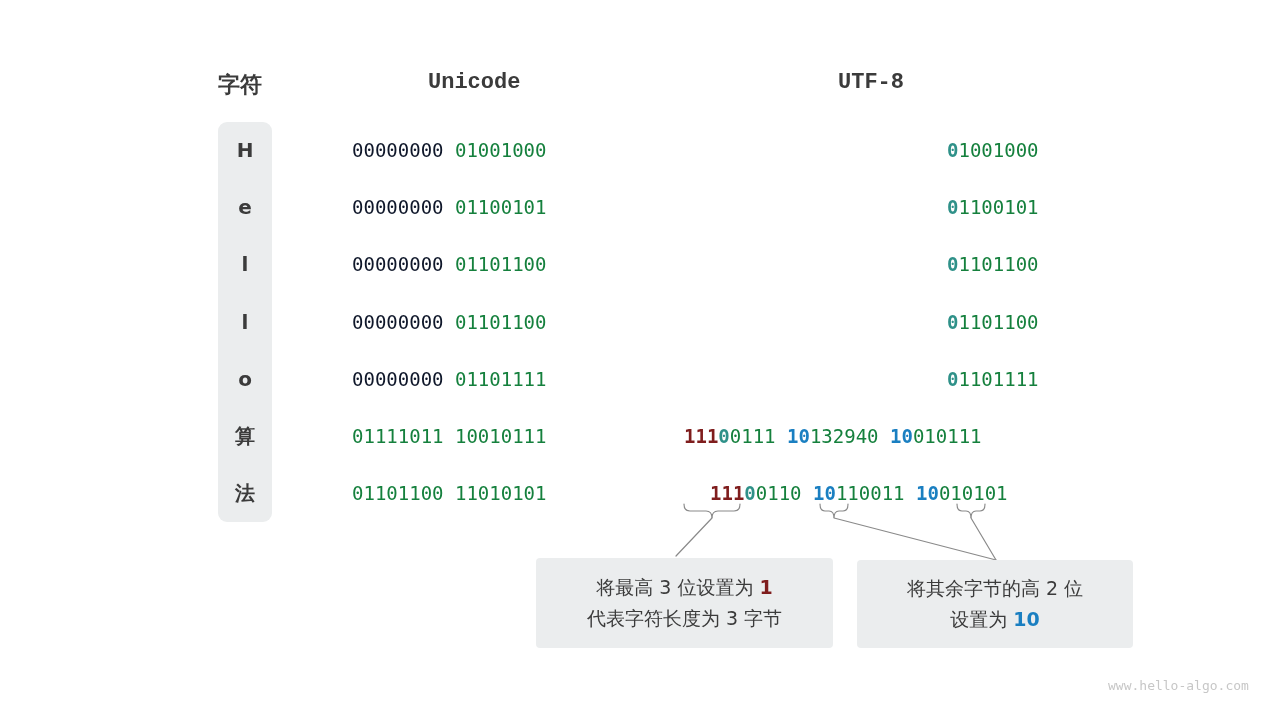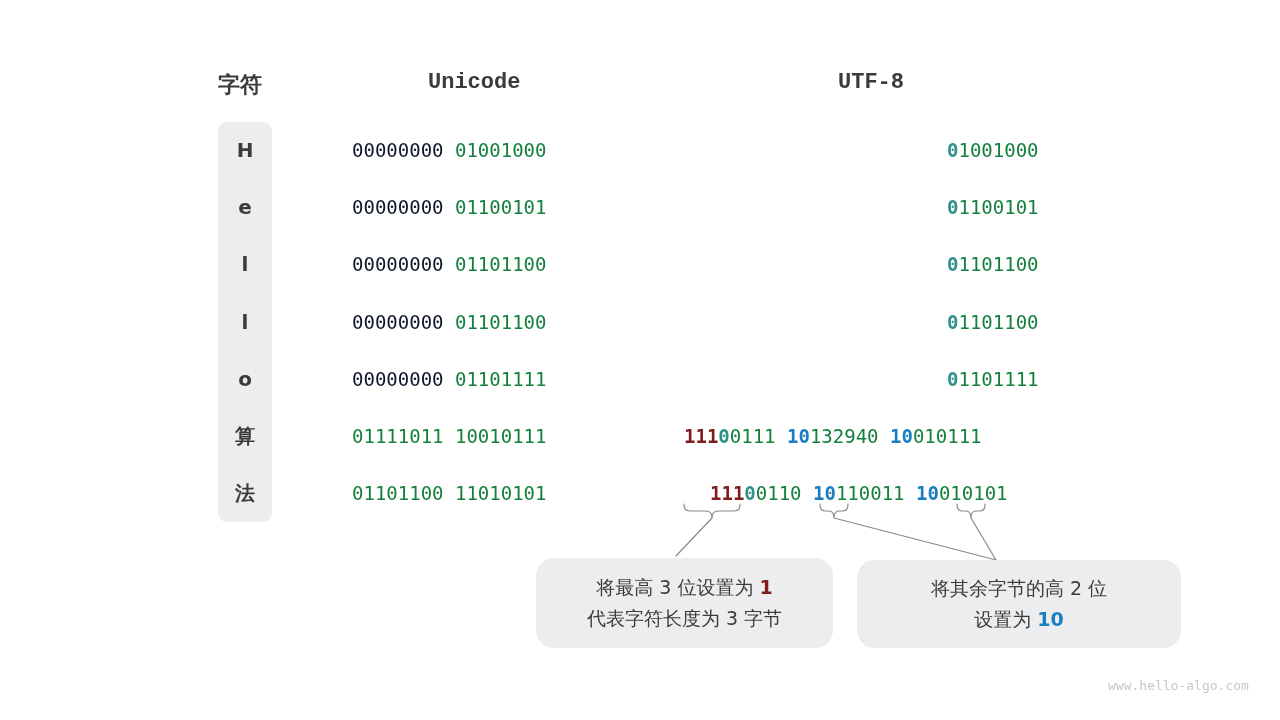--- a/index.html
+++ b/index.html
@@ -89,37 +89,37 @@
     left: 0; top: 0;
     width: 1280px;
     height: 720px;
     pointer-events: none;
   }
 
   
   .callout {
     position: absolute;
     background: #ebedee;
-    border-radius: 18px;
+    border-radius: 4px;
     font-family: "DejaVu Sans", sans-serif;
     font-size: 19px;
     color: #3b3b3b;
     box-sizing: border-box;
     display: flex;
     flex-direction: column;
     justify-content: center;
     align-items: center;
   }
   .callout .line {
     white-space: pre;
     line-height: 31px;
     text-align: center;
   }
   #callout-left  { left: 536px; top: 558px; width: 297px; height: 90px; }
-  #callout-right { left: 857px; top: 560px; width: 324px; height: 88px; }
+  #callout-right { left: 857px; top: 560px; width: 276px; height: 88px; }
 
   
   #watermark {
     position: absolute;
     left: 1072px;
     top: 678px;
     font-family: "DejaVu Sans Mono", monospace;
     font-size: 13px;
     color: #c7c7c7;
     white-space: nowrap;

